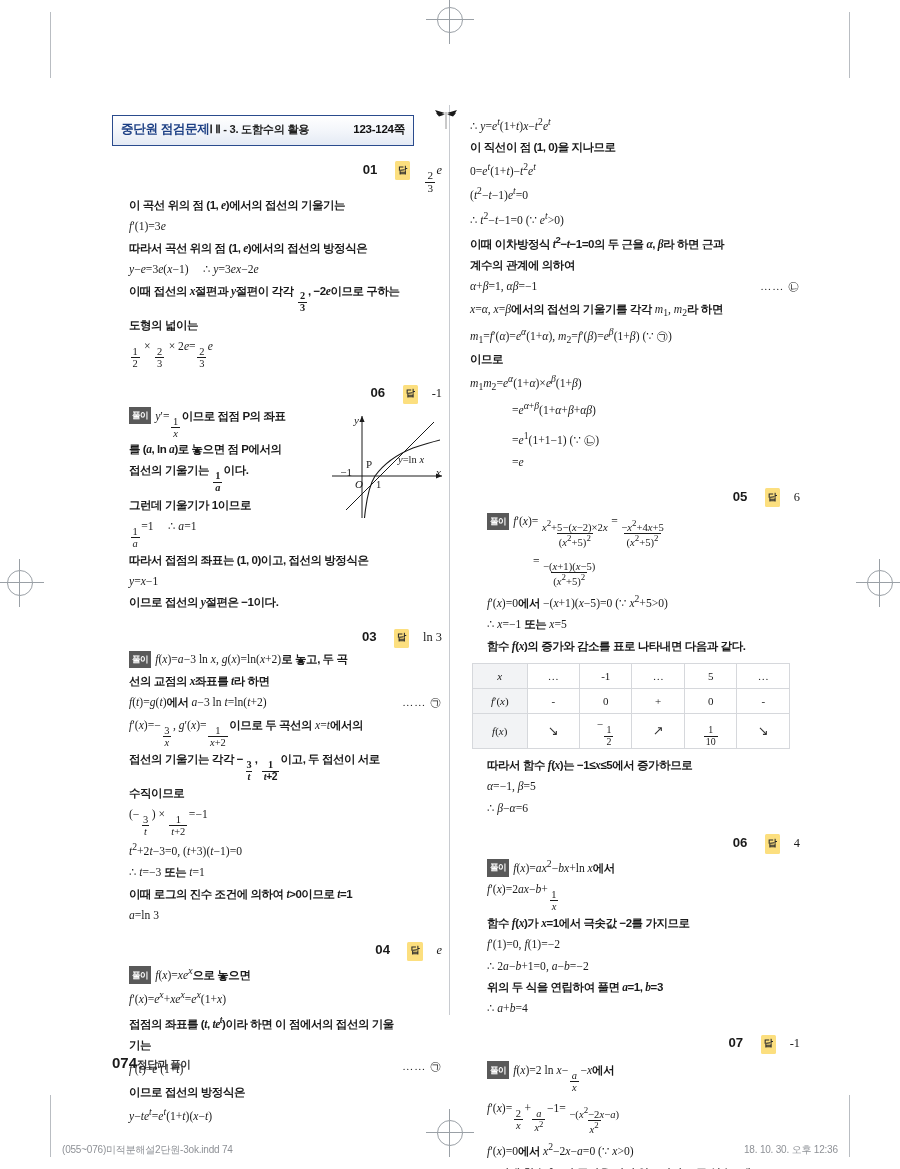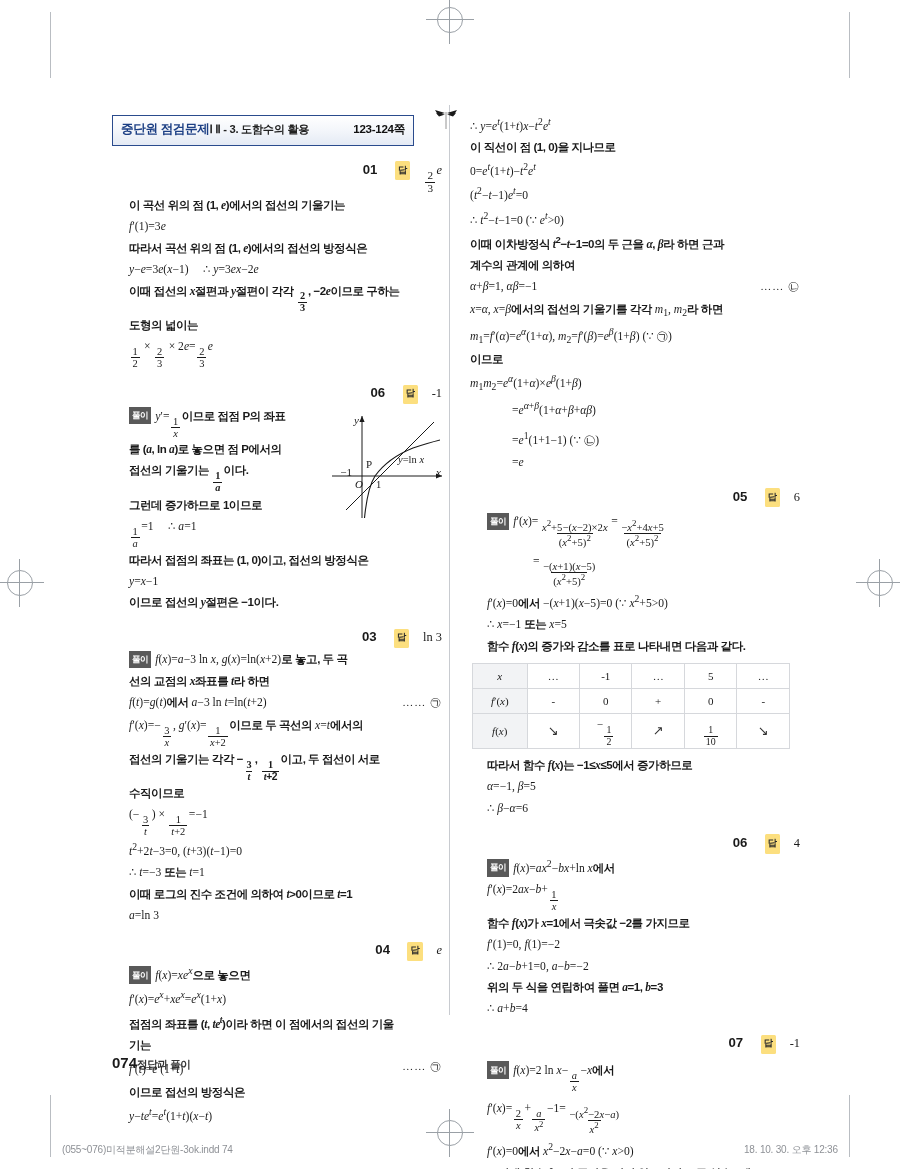--- a/index.html
+++ b/index.html
@@ -275,21 +275,21 @@
       <div class="body" style="width:212px;">
         <div class="line"><span class="tag-pul">풀이</span><span class="mf">y</span>′=<span class="frac">
               <span class="num mr">1</span>
               <span class="den mf">x</span>
             </span><span class="ko">이므로 접점 P의 좌표</span></div>
         <div class="line ko">를 (<span class="mf">a</span>, ln <span class="mf">a</span>)로 놓으면 점 P에서의</div>
         <div class="line ko">접선의 기울기는 <span class="frac">
               <span class="num mr">1</span>
               <span class="den mf">a</span>
             </span>이다.</div>
-        <div class="line ko">그런데 증가하므로 1이므로</div>
+        <div class="line ko">그런데 기울기가 1이므로</div>
         <div class="line"><span class="frac">
               <span class="num mr">1</span>
               <span class="den mf">a</span>
             </span>=1 &nbsp;&nbsp;&nbsp; ∴ <span class="mf">a</span>=1</div>
       </div>
       <div class="body">
         <div class="line ko">따라서 접점의 좌표는 (1, 0)이고, 접선의 방정식은</div>
         <div class="line"><span class="mf">y</span>=<span class="mf">x</span>−1</div>
         <div class="line ko">이므로 접선의 <span class="mf">y</span>절편은 −1이다.</div>
       </div>

